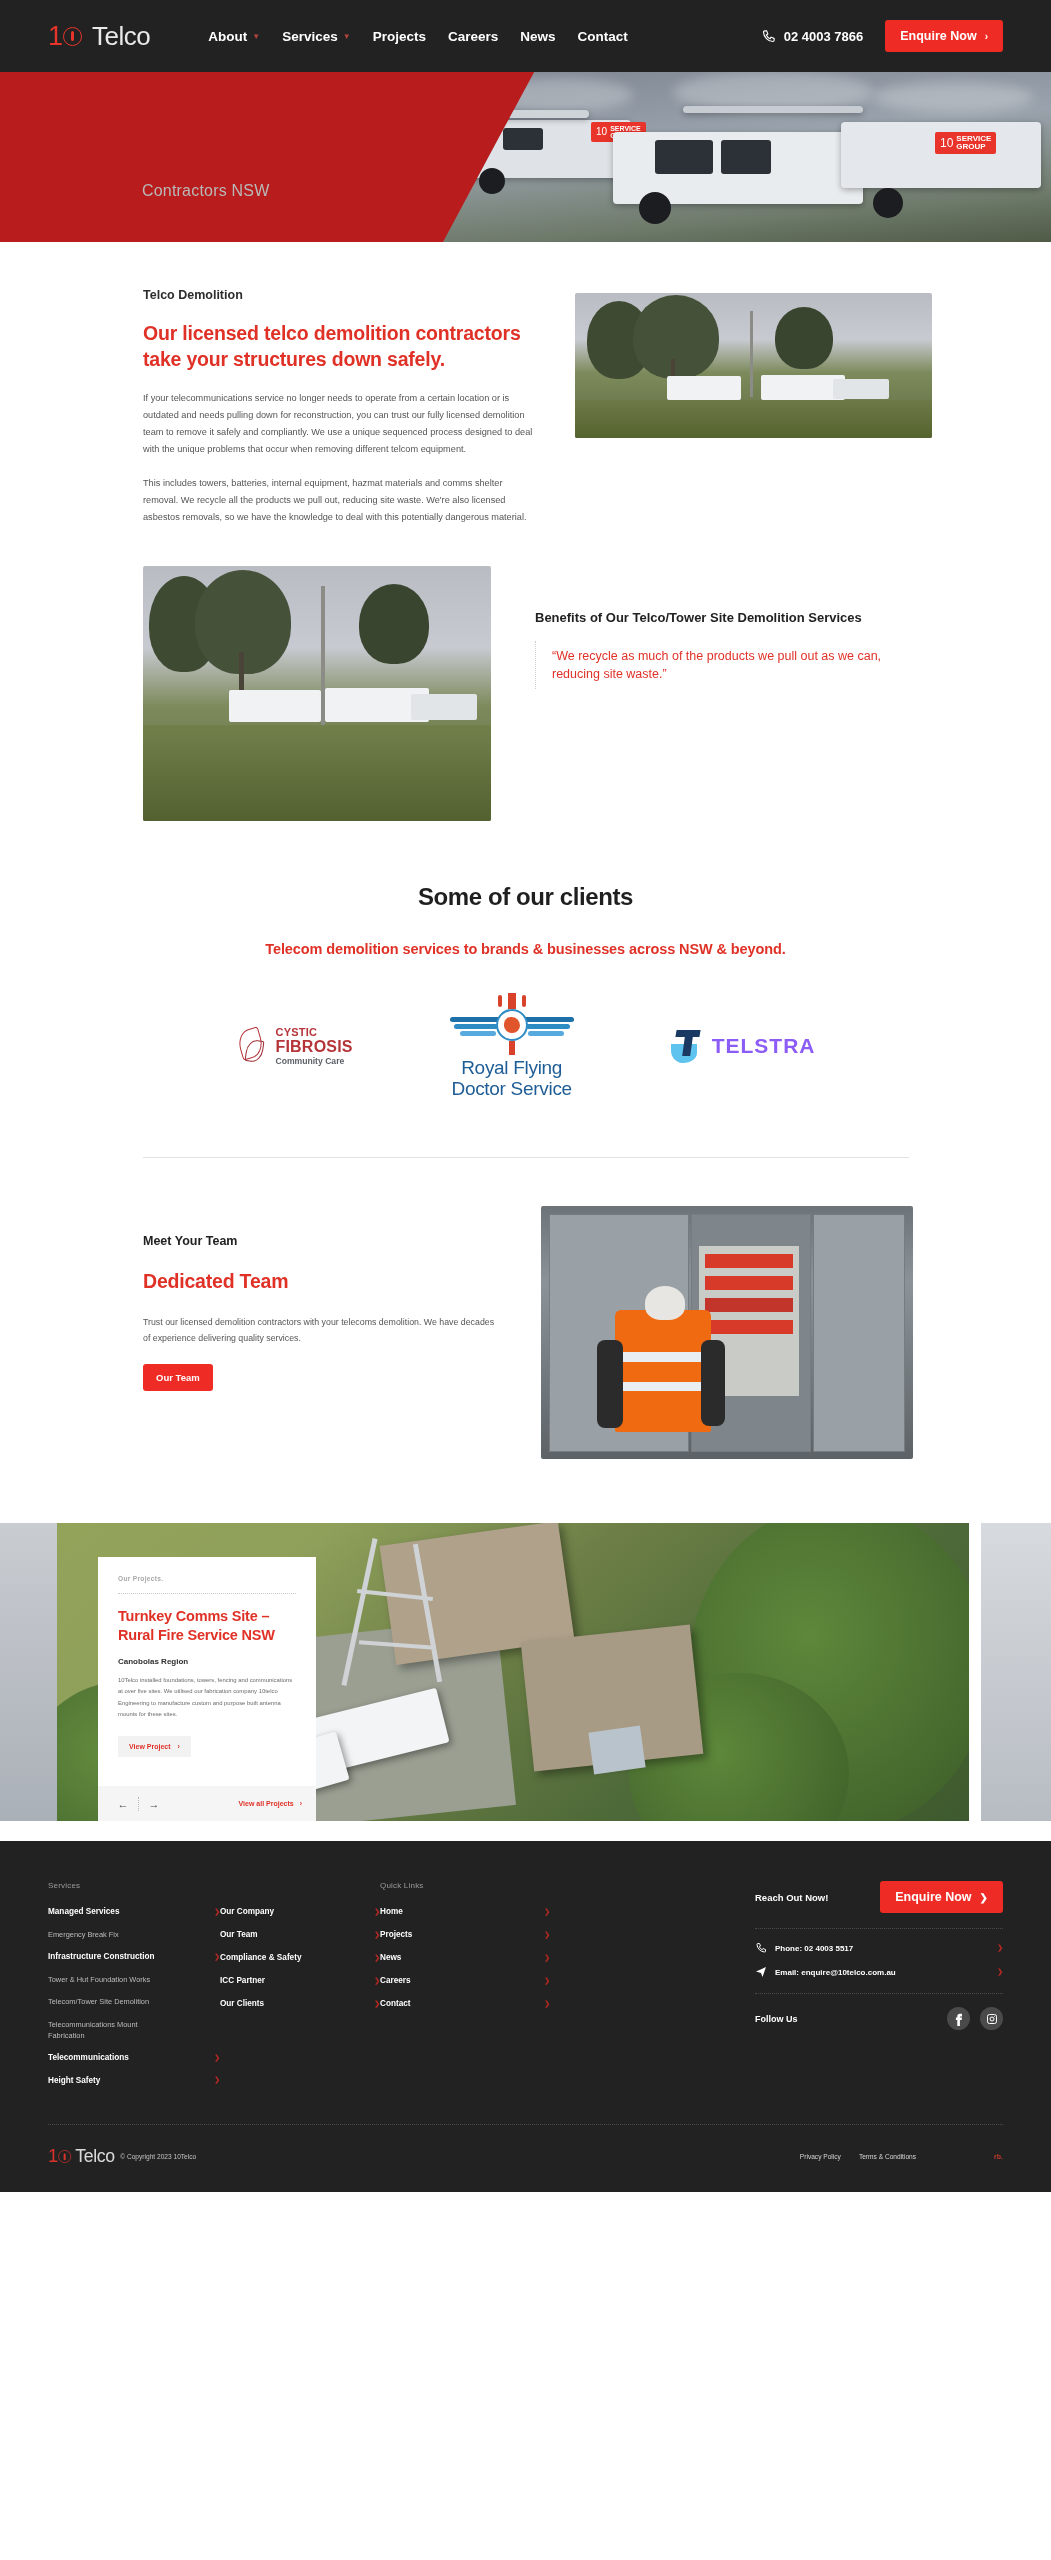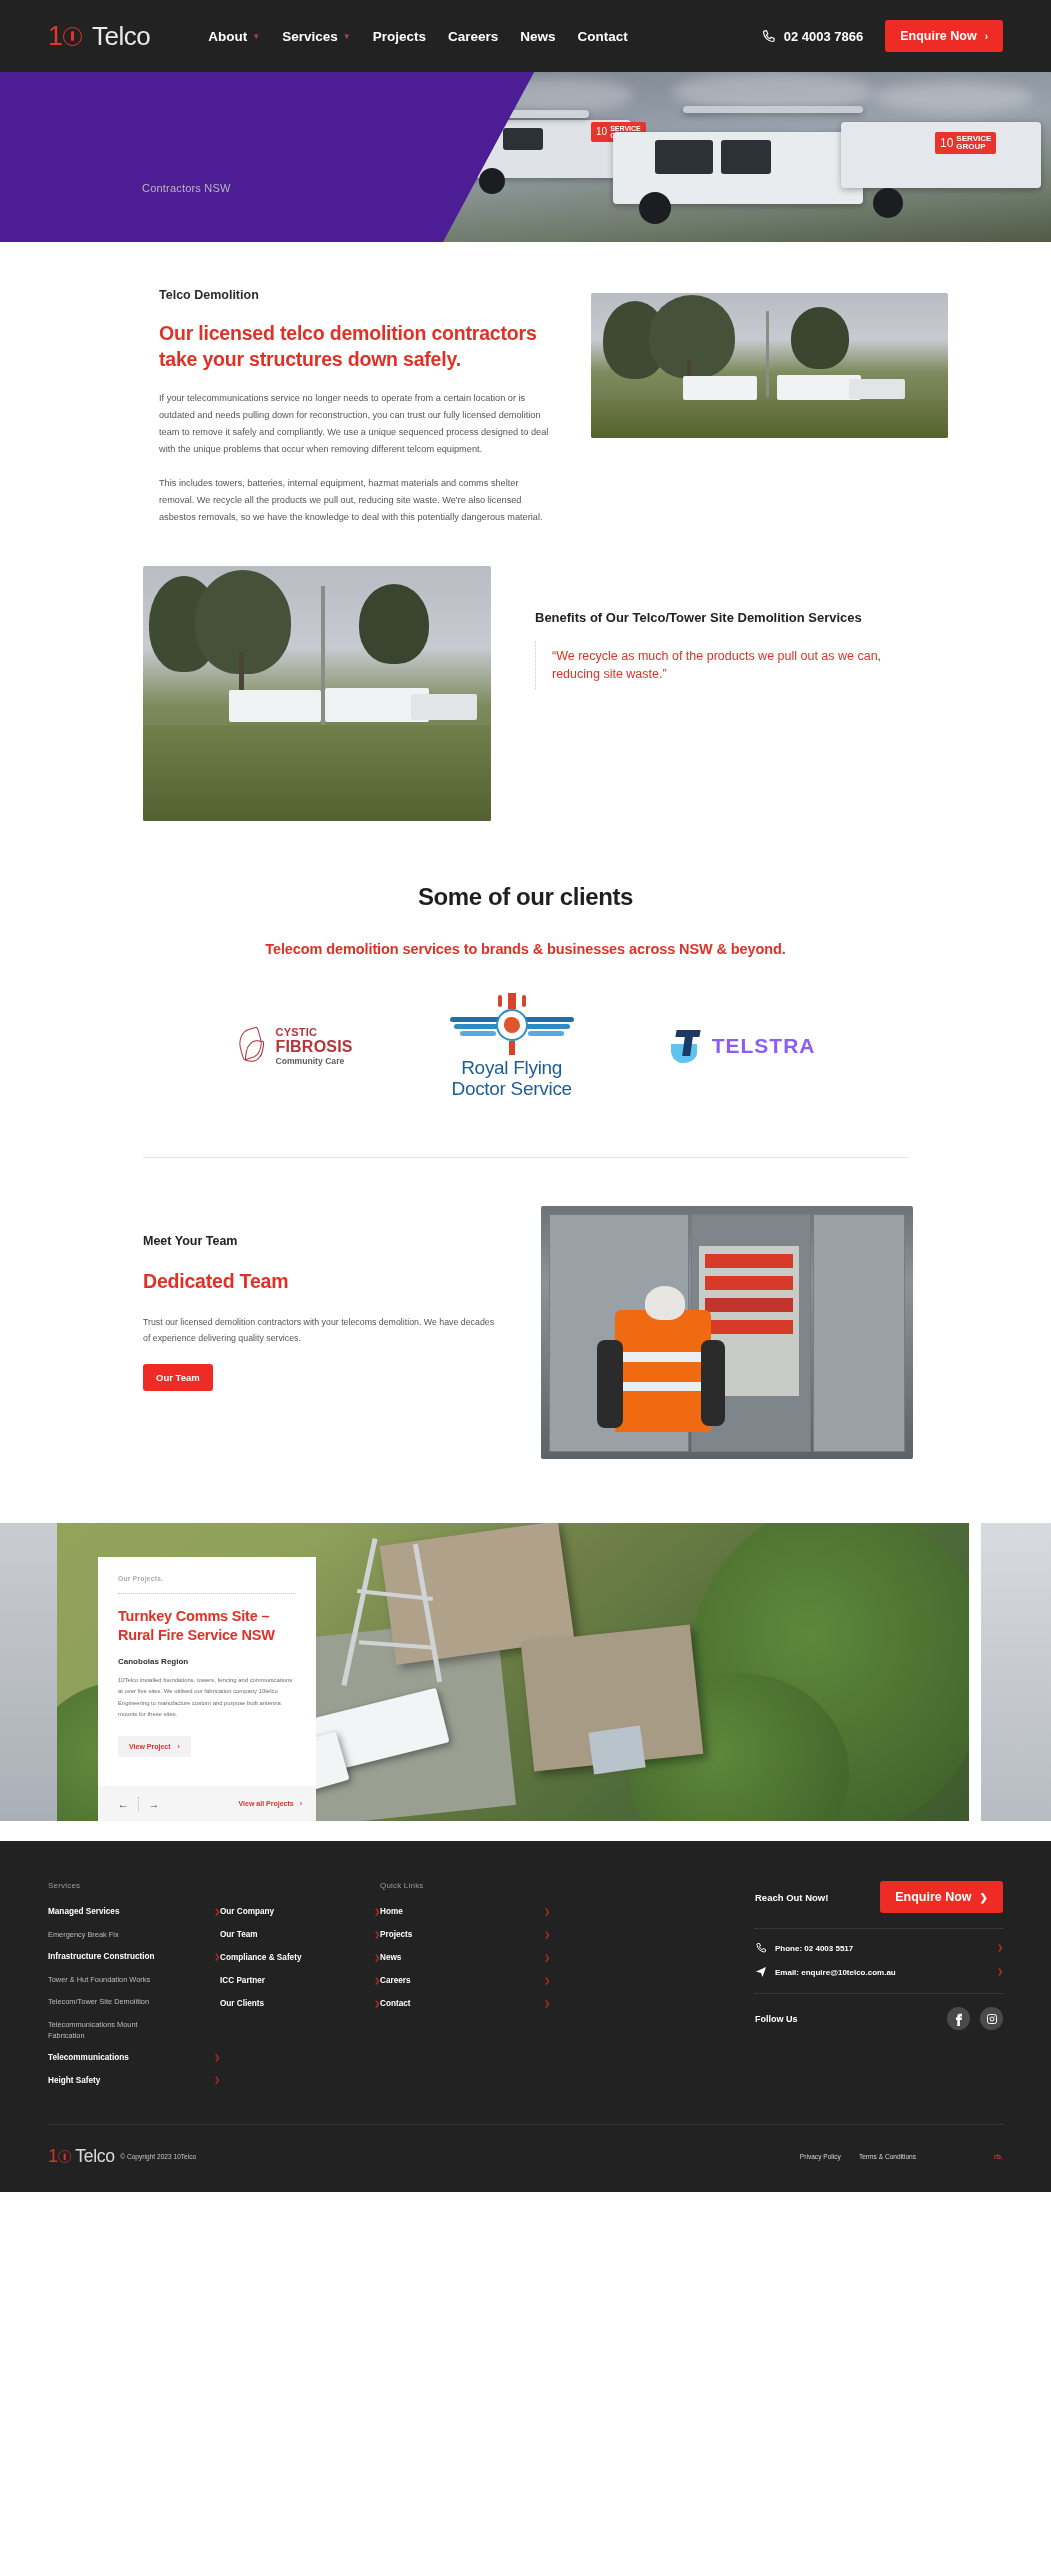--- a/index.html
+++ b/index.html
@@ -48,42 +48,42 @@
   .phone-link { color: #fff; font-size: 13px; font-weight: 700; display: flex; align-items: center; gap: 8px; cursor: pointer; }
   .phone-ico { width: 15px; height: 15px; display:block; }
   .btn-red {
     background: #ee2b24; color: #fff; font-size: 12.5px; font-weight: 700;
     border: none; padding: 9px 15px; border-radius: 3px; cursor: pointer;
     display: inline-flex; align-items: center; gap: 8px; white-space: nowrap;
   }
   .btn-red .chev { font-size: 10px; }
 
   
-  .hero { background: #4c1d95; height: 170px; position: relative; overflow: hidden; }
+  .hero { background: #b91c1c; height: 170px; position: relative; overflow: hidden; }
   .hero-text { position: absolute; left: 142px; top: 110px; z-index: 3; }
-  .hero-eyebrow { color: #b9b9b9; font-size: 11px; font-weight: 400; letter-spacing: .2px; margin-bottom: 9px; }
+  .hero-eyebrow { color: #b9b9b9; font-size: 16px; font-weight: 400; letter-spacing: .2px; margin-bottom: 9px; }
   .hero-title { color: #fff; font-size: 29px; font-weight: 700; line-height: 1.22; letter-spacing: -0.3px; }
   .hero-img {
     position: absolute; right: 0; top: 0; width: 608px; height: 170px;
     clip-path: polygon(15% 0, 100% 0, 100% 100%, 0% 100%);
     overflow: hidden;
   }
   .truck-scene { position: absolute; inset: 0; background: linear-gradient(175deg,#7f8793 0%,#9aa3ad 40%,#6e7a6a 78%,#4f5b46 100%); }
   .cloud { position:absolute; background: rgba(255,255,255,.26); border-radius: 50%; filter: blur(6px); }
   .truck-body { position: absolute; background: #e9ecef; border-radius: 4px; box-shadow: 0 2px 6px rgba(0,0,0,.3); }
   .truck-glass { position: absolute; background: #2c3138; border-radius: 3px; }
   .truck-wheel { position: absolute; background: #1b1d20; border-radius: 50%; }
   .svc-badge {
     position: absolute; background: #e8342a; color: #fff; display:flex; align-items:center; gap:3px;
     padding: 3px 5px; border-radius: 2px; font-size: 7px; font-weight: 800; line-height: 1.02;
   }
   .svc-badge .sb-mark { font-size: 10px; font-weight: 400; }
 
   
-  .sec-intro { padding: 46px 0 0 16px; display: flex; }
+  .sec-intro { padding: 46px 0 0 0; display: flex; }
   .col-left { width: 390px; margin-left: 143px; }
   .kicker { font-size: 12.5px; font-weight: 700; color: #2c2c2c; margin-bottom: 19px; }
   .head-red { color: #e03127; font-size: 19.5px; font-weight: 700; line-height: 1.32; letter-spacing: -0.2px; }
   .body-p { font-size: 9.2px; line-height: 1.82; color: #555; margin-top: 18px; }
 
   .photo-right {
     width: 357px; height: 145px; margin-left: 42px; margin-top: 5px;
     border-radius: 2px; overflow: hidden; position: relative;
   }
   .field-scene { position:absolute; inset:0; background: linear-gradient(180deg,#b9bcc2 0%,#c7cad0 32%,#7d8a5c 55%,#5c6b3e 100%); }

